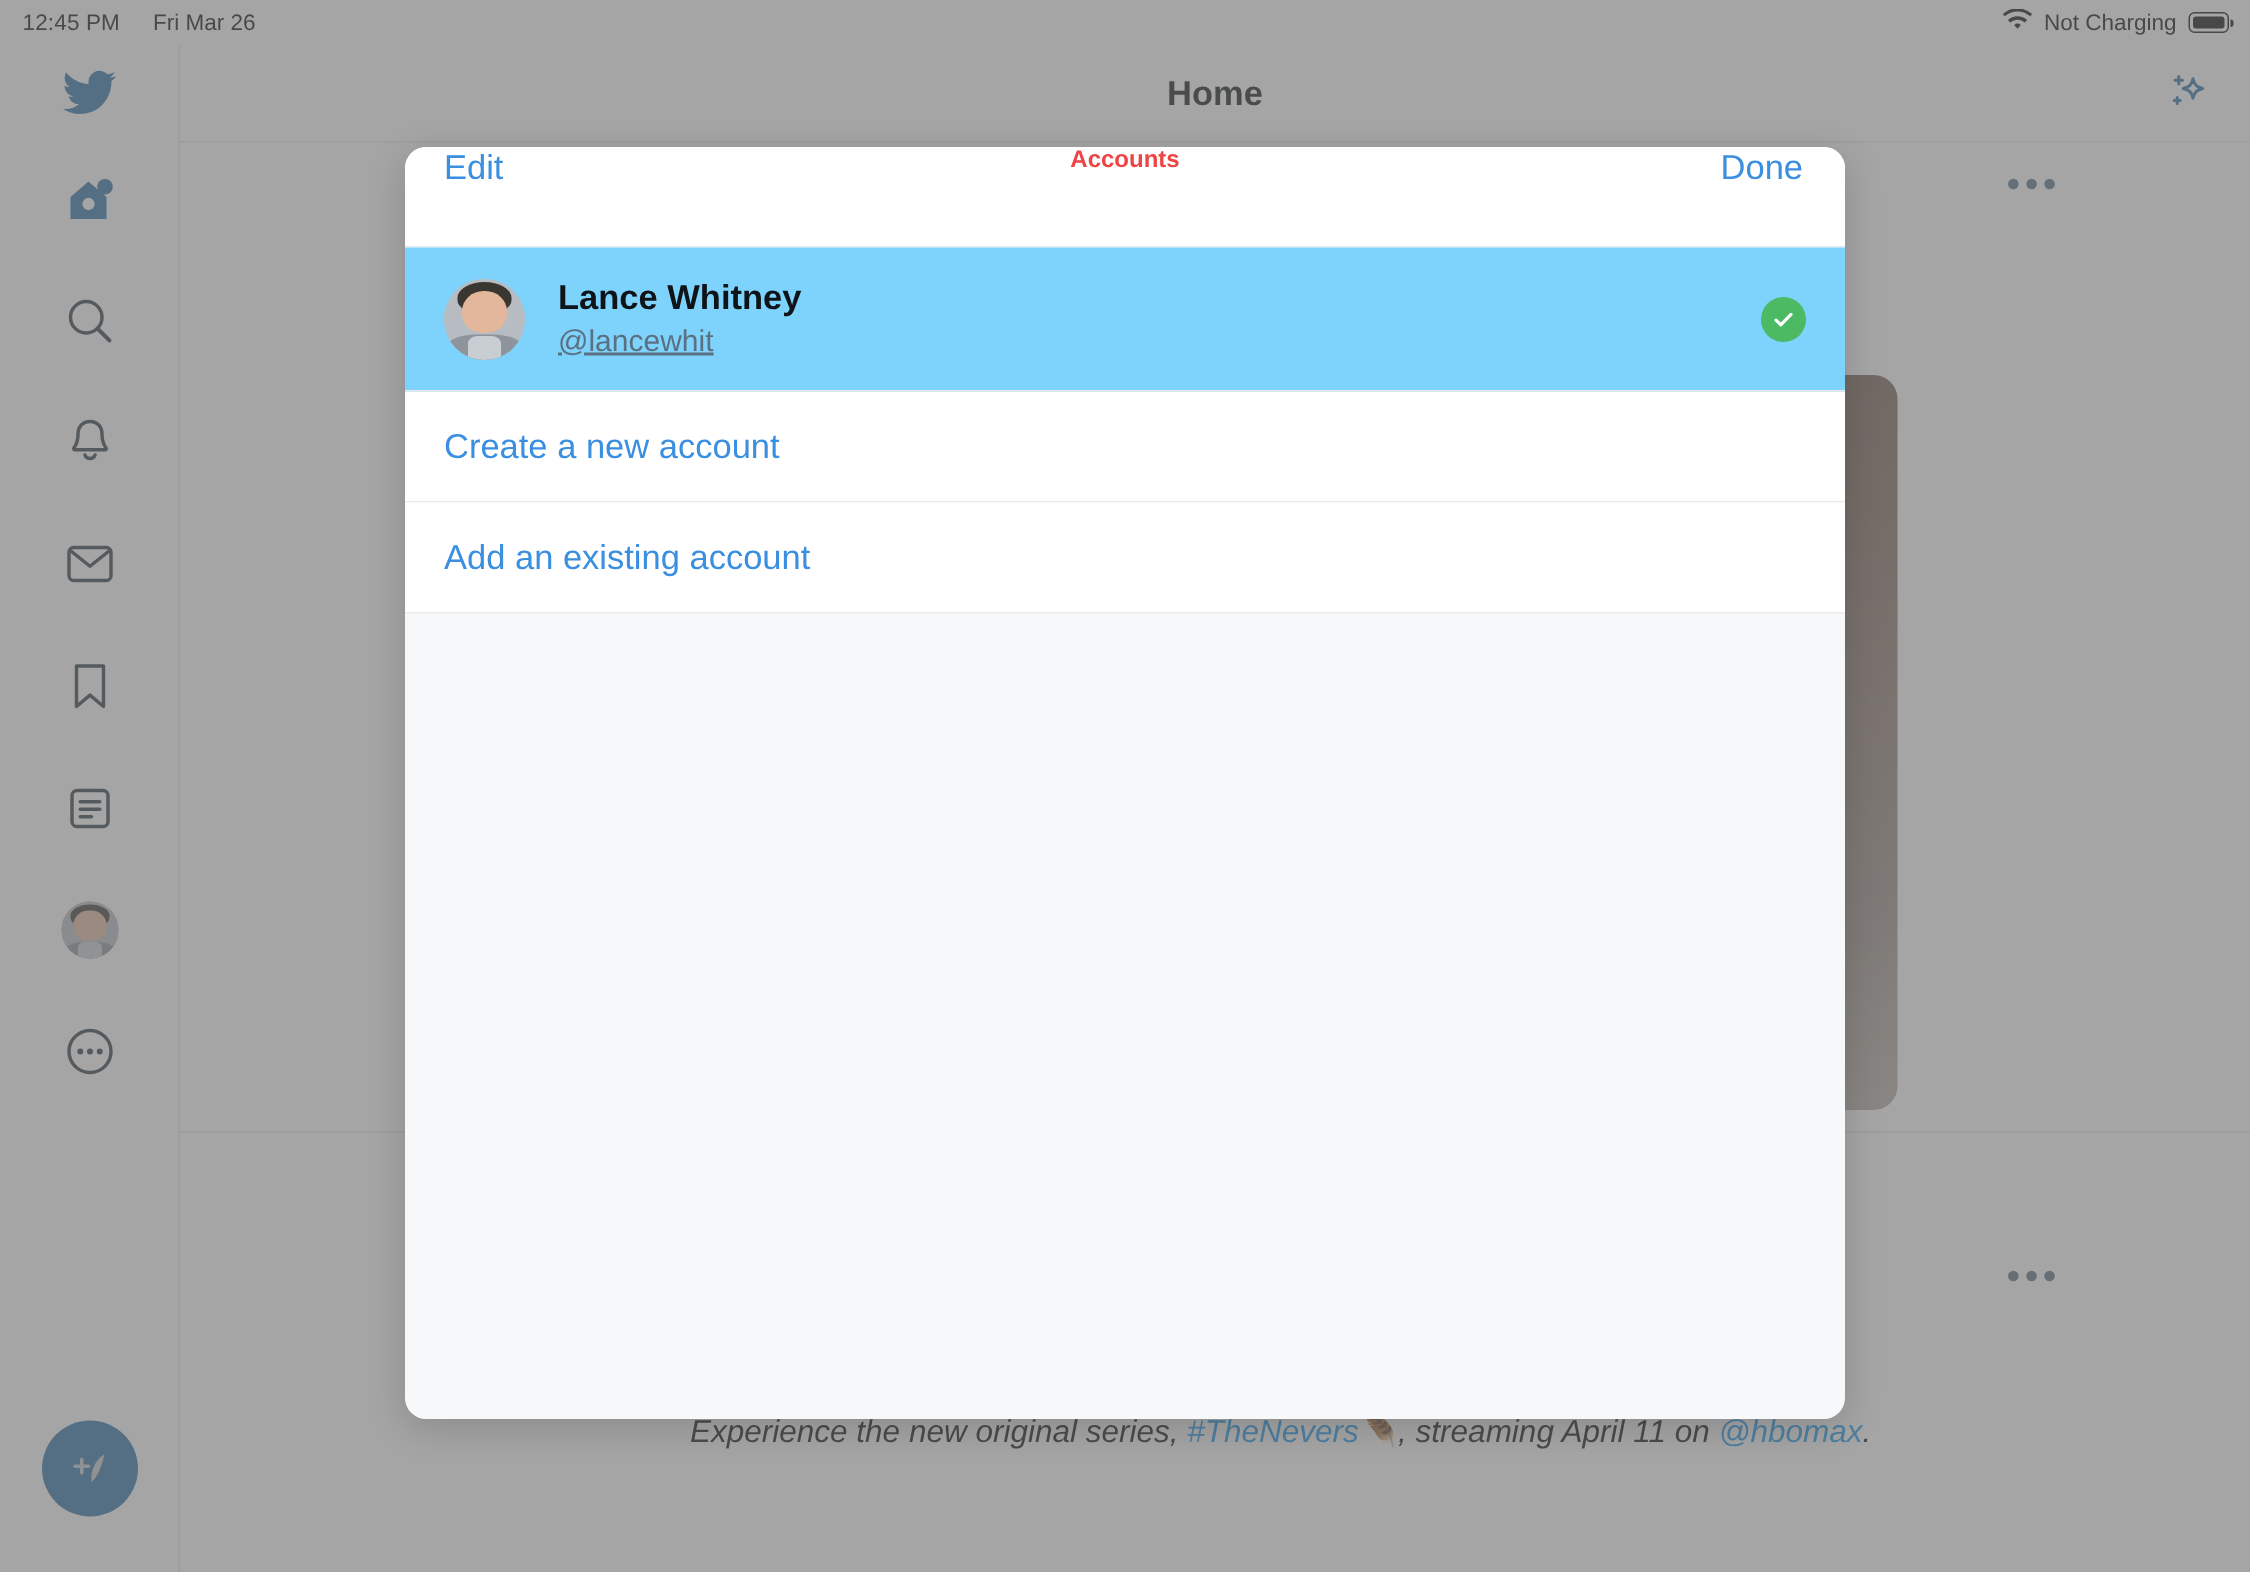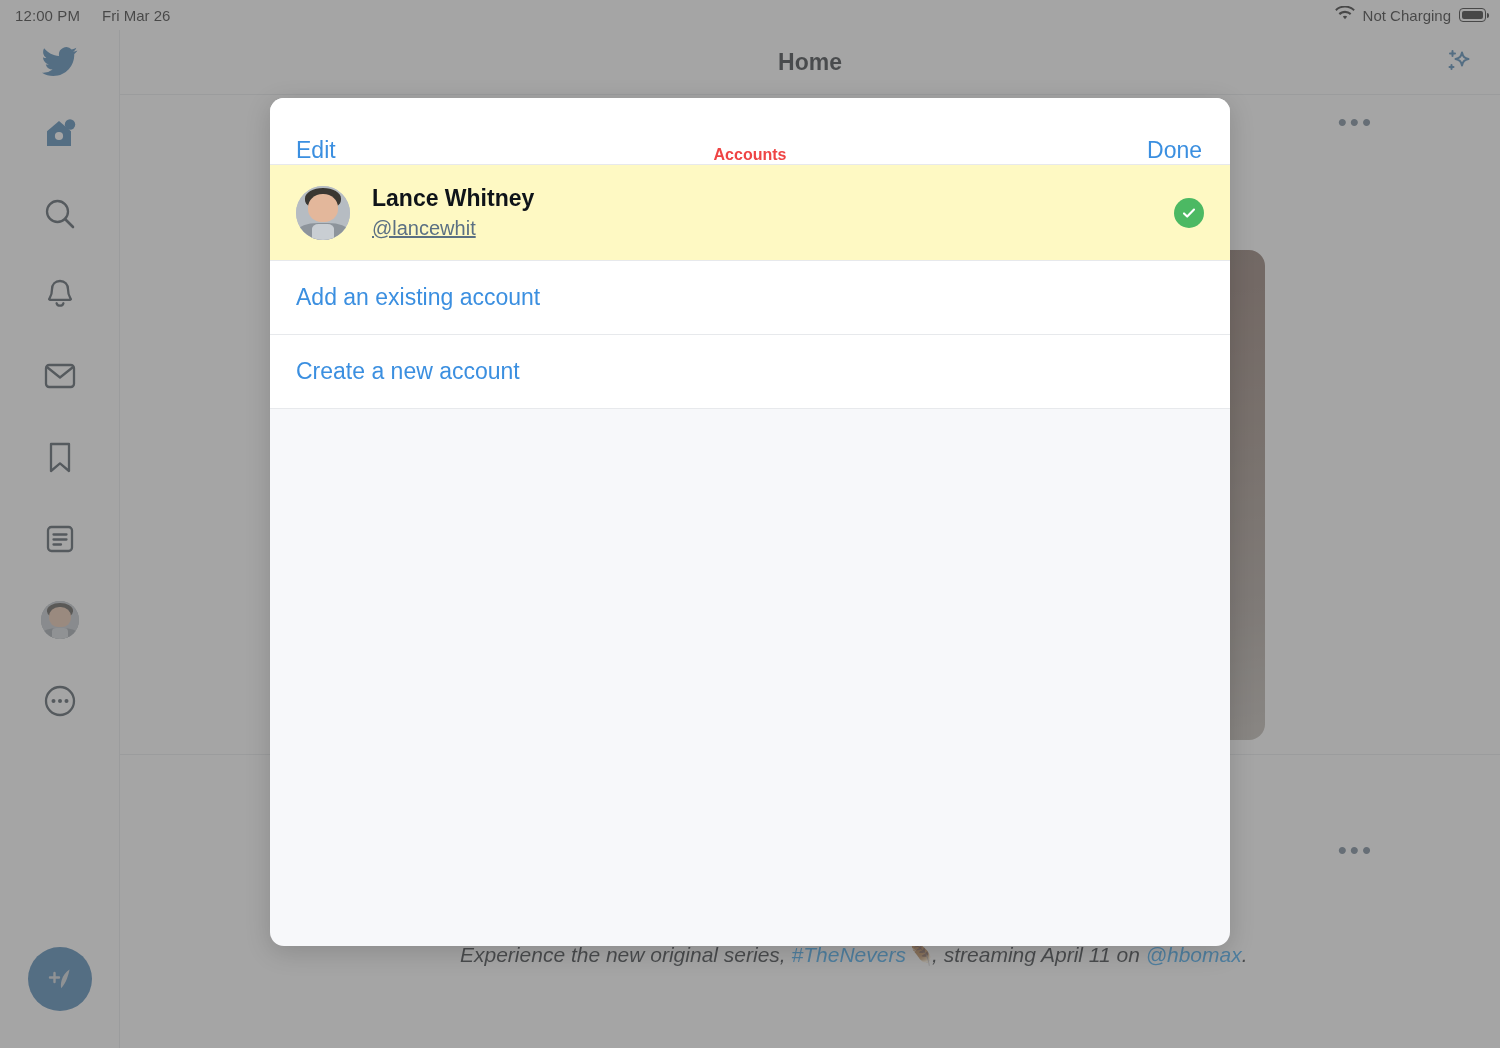--- a/index.html
+++ b/index.html
@@ -118,34 +118,34 @@
     position: absolute; left: 270px; top: 98px;
     width: 960px; height: 848px;
     background: #f7f8fa;
     border-radius: 14px;
     overflow: hidden;
     z-index: 100;
     box-shadow: 0 6px 26px rgba(0,0,0,0.16);
   }
   .modal-header {
     position: relative; height: 67px; background: #fff;
-    display: flex; align-items: flex-end;
+    display: flex; align-items: flex-start;
     border-bottom: 1px solid #e7e9ec;
   }
   .mh-btn {
     font-size: 23px; color: #3b8fe0; background: none; border: none;
     font-family: inherit; cursor: pointer;
   }
   .mh-left { position: absolute; left: 26px; }
   .mh-right { position: absolute; right: 28px; }
   .mh-title {
     width: 100%; text-align: center; font-size: 16px; font-weight: bold; color: #ef4444;
   }
   .acct-row {
-    height: 96px; background: #fef9c3;
+    height: 96px; background: #7dd3fc;
     display: flex; align-items: center;
     padding: 0 26px;
     border-bottom: 1px solid #e7e9ec;
     position: relative;
   }
   .acct-avatar {
     width: 54px; height: 54px; border-radius: 50%;
     overflow: hidden; flex: 0 0 auto; background:#b9bfc5; position: relative;
   }
   .acct-names { margin-left: 22px; }
@@ -175,21 +175,21 @@
     background:#8d949b; border-radius:40% 40% 0 0; }
   .face .shirt { position:absolute; left:30%; top:72%; width:40%; height:30%;
     background:#c9ced3; border-radius:30% 30% 0 0; }
 </style>
 </head>
 <body>
 
 <div id="app">
 
   <div class="statusbar">
-    <span class="sb-time">12:00 PM</span>
+    <span class="sb-time">12:45 PM</span>
     <span class="sb-date">Fri Mar 26</span>
     <span class="sb-right">
       <span>
         <svg width="20" height="15" viewBox="0 0 20 15">
             <path d="M10 13.2l2.2-2.6a3.4 3.4 0 0 0-4.4 0L10 13.2z" fill="#0c0c0c"></path>
             <path d="M10 7.1c1.9 0 3.6.7 4.9 1.9l1.5-1.7A9.6 9.6 0 0 0 10 4.8c-2.5 0-4.8.9-6.4 2.5l1.5 1.7A7.2 7.2 0 0 1 10 7.1z" fill="#0c0c0c"></path>
             <path d="M10 1.6c3.3 0 6.3 1.3 8.5 3.3l1.3-1.5A14.5 14.5 0 0 0 10-.4C6.1-.4 2.6 1 .2 3.4l1.3 1.5A12.5 12.5 0 0 1 10 1.6z" fill="#0c0c0c"></path>
           </svg>
       </span>
       <span>Not Charging</span>
@@ -332,19 +332,19 @@
         <span class="acct-name" style="display:block">Lance Whitney</span>
         <span class="acct-handle" style="display:block">@lancewhit</span>
       </span>
       <span class="check-badge">
         <svg width="18" height="18" viewBox="0 0 18 18">
             <path d="M4 9.4l3.2 3.2L14 5.6" fill="none" stroke="#fff" stroke-width="2.1" stroke-linecap="round" stroke-linejoin="round"></path>
           </svg>
       </span>
     </div>
 
+    <div class="modal-action">Create a new account</div>
     <div class="modal-action">Add an existing account</div>
-    <div class="modal-action">Create a new account</div>
 
     <div class="modal-body-empty"></div>
   </div>
 
 </div>
 
 </body></html>

